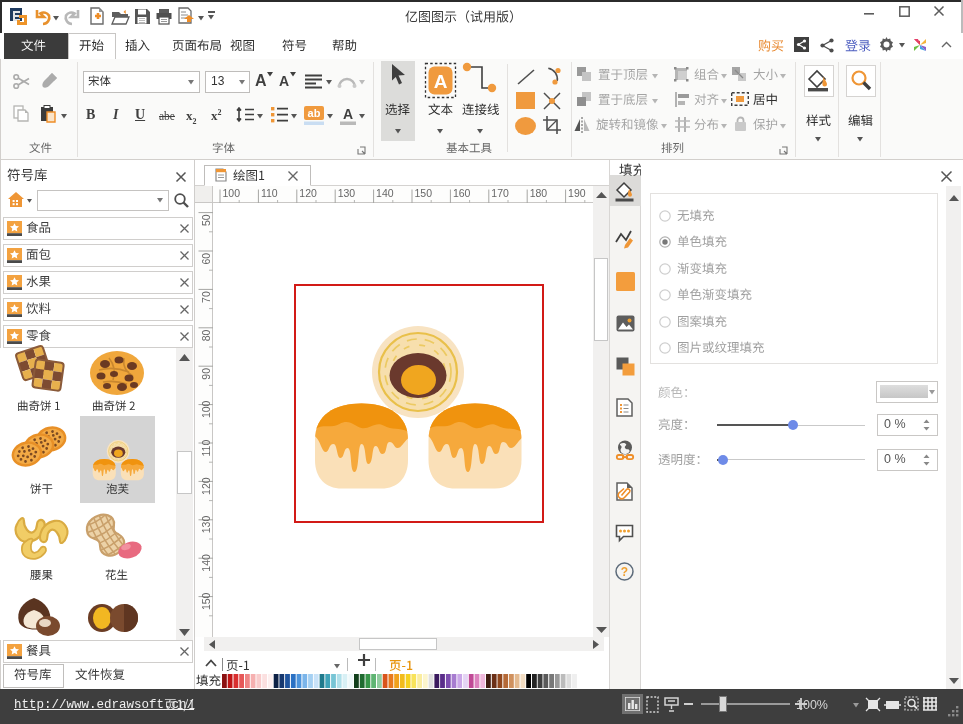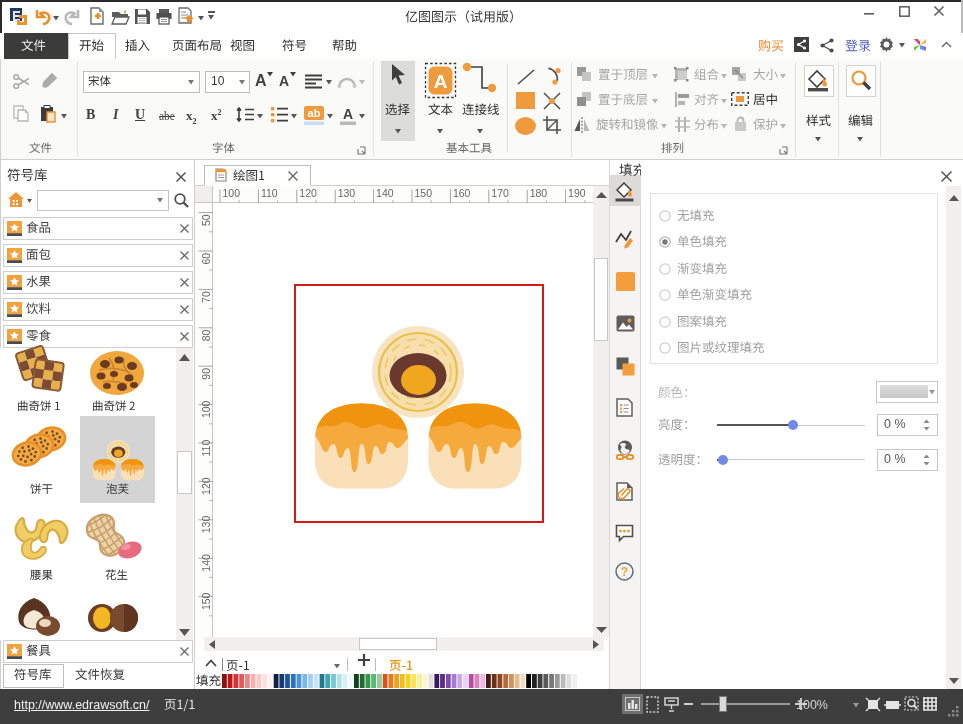--- a/index.html
+++ b/index.html
@@ -168,21 +168,21 @@
     <path transform="scale(0.01150)" d="M423 57C453 106 485 173 497 214L580 187C566 146 531 81 501 33ZM50 216V290H206C265 442 344 573 447 680C337 772 202 840 36 887C51 905 75 940 83 958C250 904 389 832 502 734C615 834 751 908 915 953C928 932 950 900 967 884C807 844 671 773 560 679C661 576 738 448 796 290H954V216ZM504 627C410 532 336 418 284 290H711C661 425 592 536 504 627ZM1317 539V612H1604V960H1679V612H1953V539H1679V318H1909V245H1679V52H1604V245H1470C1483 200 1494 152 1504 105L1432 90C1409 221 1367 350 1309 433C1327 442 1359 460 1373 471C1400 429 1425 376 1446 318H1604V539ZM1268 44C1214 195 1126 345 1032 443C1045 460 1067 499 1075 517C1107 483 1137 443 1167 400V958H1239V283C1277 213 1311 139 1339 65Z" fill="#666"></path>
   </svg>
 <div style="position:absolute;left:83px;top:71px;width:117px;height:22px;box-sizing:border-box;background:#fff;border:1px solid #bfbdbb"></div>
 <svg style="position:absolute;left:88px;top:75px;overflow:visible" width="25" height="16">
     <path transform="scale(0.01150)" d="M461 277V439H75V512H398C312 652 170 787 34 854C52 869 76 898 89 916C228 838 370 697 461 541V960H538V547C631 695 775 834 910 909C923 888 949 859 967 843C830 778 683 647 595 512H924V439H538V277ZM432 58C448 87 465 124 477 155H81V366H157V226H842V366H921V155H565C551 119 527 73 506 37ZM1251 44C1201 195 1119 345 1030 443C1045 460 1067 500 1074 517C1104 483 1133 444 1160 401V958H1232V275C1266 207 1296 135 1321 64ZM1416 705V774H1581V954H1654V774H1815V705H1654V359C1716 533 1812 701 1916 796C1930 776 1955 750 1973 737C1865 650 1761 482 1702 314H1954V242H1654V43H1581V242H1298V314H1536C1474 484 1369 654 1259 742C1276 755 1301 781 1313 799C1419 703 1517 538 1581 362V705Z" fill="#333"></path>
   </svg>
 <svg style="position:absolute;left:188px;top:80px;overflow:visible" width="8" height="6">
     <path d="M0,0 L6,0 L3.0,4.5 Z" fill="#777"></path>
   </svg>
 <div style="position:absolute;left:205px;top:71px;width:45px;height:22px;box-sizing:border-box;background:#fff;border:1px solid #bfbdbb"></div>
-<div style="position:absolute;left:211px;top:74px;font-family:'Liberation Sans',sans-serif;font-size:12px;color:#333;font-weight:normal;white-space:pre;line-height:1.2;">10</div>
+<div style="position:absolute;left:211px;top:74px;font-family:'Liberation Sans',sans-serif;font-size:12px;color:#333;font-weight:normal;white-space:pre;line-height:1.2;">13</div>
 <svg style="position:absolute;left:239px;top:80px;overflow:visible" width="8" height="6">
     <path d="M0,0 L6,0 L3.0,4.5 Z" fill="#777"></path>
   </svg>
 <div style="position:absolute;left:255px;top:71px;font-family:'Liberation Sans',sans-serif;font-size:16px;color:#3f3f3f;font-weight:bold;white-space:pre;line-height:1.2;">A</div>
 <svg style="position:absolute;left:267px;top:72px;overflow:visible" width="8" height="6">
     <path d="M0,0 L6,0 L3.0,4.5 Z" fill="#3f3f3f"></path>
   </svg>
 <div style="position:absolute;left:279px;top:73px;font-family:'Liberation Sans',sans-serif;font-size:14px;color:#3f3f3f;font-weight:bold;white-space:pre;line-height:1.2;">A</div>
 <svg style="position:absolute;left:290px;top:72px;overflow:visible" width="8" height="6">
     <path d="M0,0 L6,0 L3.0,4.5 Z" fill="#3f3f3f"></path>
@@ -1119,21 +1119,21 @@
     <path d="M1.5,10 L4.5,13.5 L7.5,10 Z" fill="#888"></path>
   </svg>
 <div style="position:absolute;left:946px;top:186px;width:15px;height:503px;background:#f1f0ef"></div>
 <svg style="position:absolute;left:948px;top:193px" width="12" height="11">
     <path d="M1,8 L6,2 L11,8 Z" fill="#555"></path>
   </svg>
 <svg style="position:absolute;left:948px;top:675px" width="12" height="11">
     <path d="M1,3 L6,9 L11,3 Z" fill="#555"></path>
   </svg>
 <div style="position:absolute;left:0px;top:689px;width:963px;height:35px;background:#3e3e3e"></div>
-<div style="position:absolute;left:14px;top:698px;font-family:Liberation Sans, sans-serif;font-size:12.5px;color:#f0f0f0;font-weight:normal;white-space:pre;line-height:1.2;"><u>http://www.edrawsoft.cn/</u></div>
+<div style="position:absolute;left:14px;top:698px;font-family:Liberation Mono, monospace;font-size:12.5px;color:#f0f0f0;font-weight:normal;white-space:pre;line-height:1.2;"><u>http://www.edrawsoft.cn/</u></div>
 <svg style="position:absolute;left:164px;top:698px;overflow:visible" width="33" height="17">
     <path transform="scale(0.01250)" d="M464 418V599C464 706 421 825 50 899C66 915 87 944 96 960C485 876 541 737 541 600V418ZM545 770C661 824 812 907 885 963L932 903C854 848 703 769 589 719ZM171 285V752H248V355H760V750H839V285H478C497 250 517 207 535 165H935V95H74V165H449C437 204 419 249 403 285ZM1088 880H1490V804H1343V147H1273C1233 170 1186 187 1121 199V257H1252V804H1088ZM1566 1059H1633L1932 86H1866ZM2035 880H2437V804H2290V147H2220C2180 170 2133 187 2068 199V257H2199V804H2035Z" fill="#ededed"></path>
   </svg>
 <div style="position:absolute;left:622px;top:694px;width:21px;height:20px;background:#707070"></div>
 <svg style="position:absolute;left:625px;top:697px" width="15" height="14">
     <rect width="15" height="14" fill="none" stroke="#e8e8e8" stroke-width="1.4"></rect>
     <g fill="#e8e8e8">
       <rect x="3" y="6" width="2.4" height="6"></rect>
       <rect x="6.5" y="3" width="2.4" height="9"></rect>
       <rect x="10" y="7" width="2.4" height="5"></rect>

